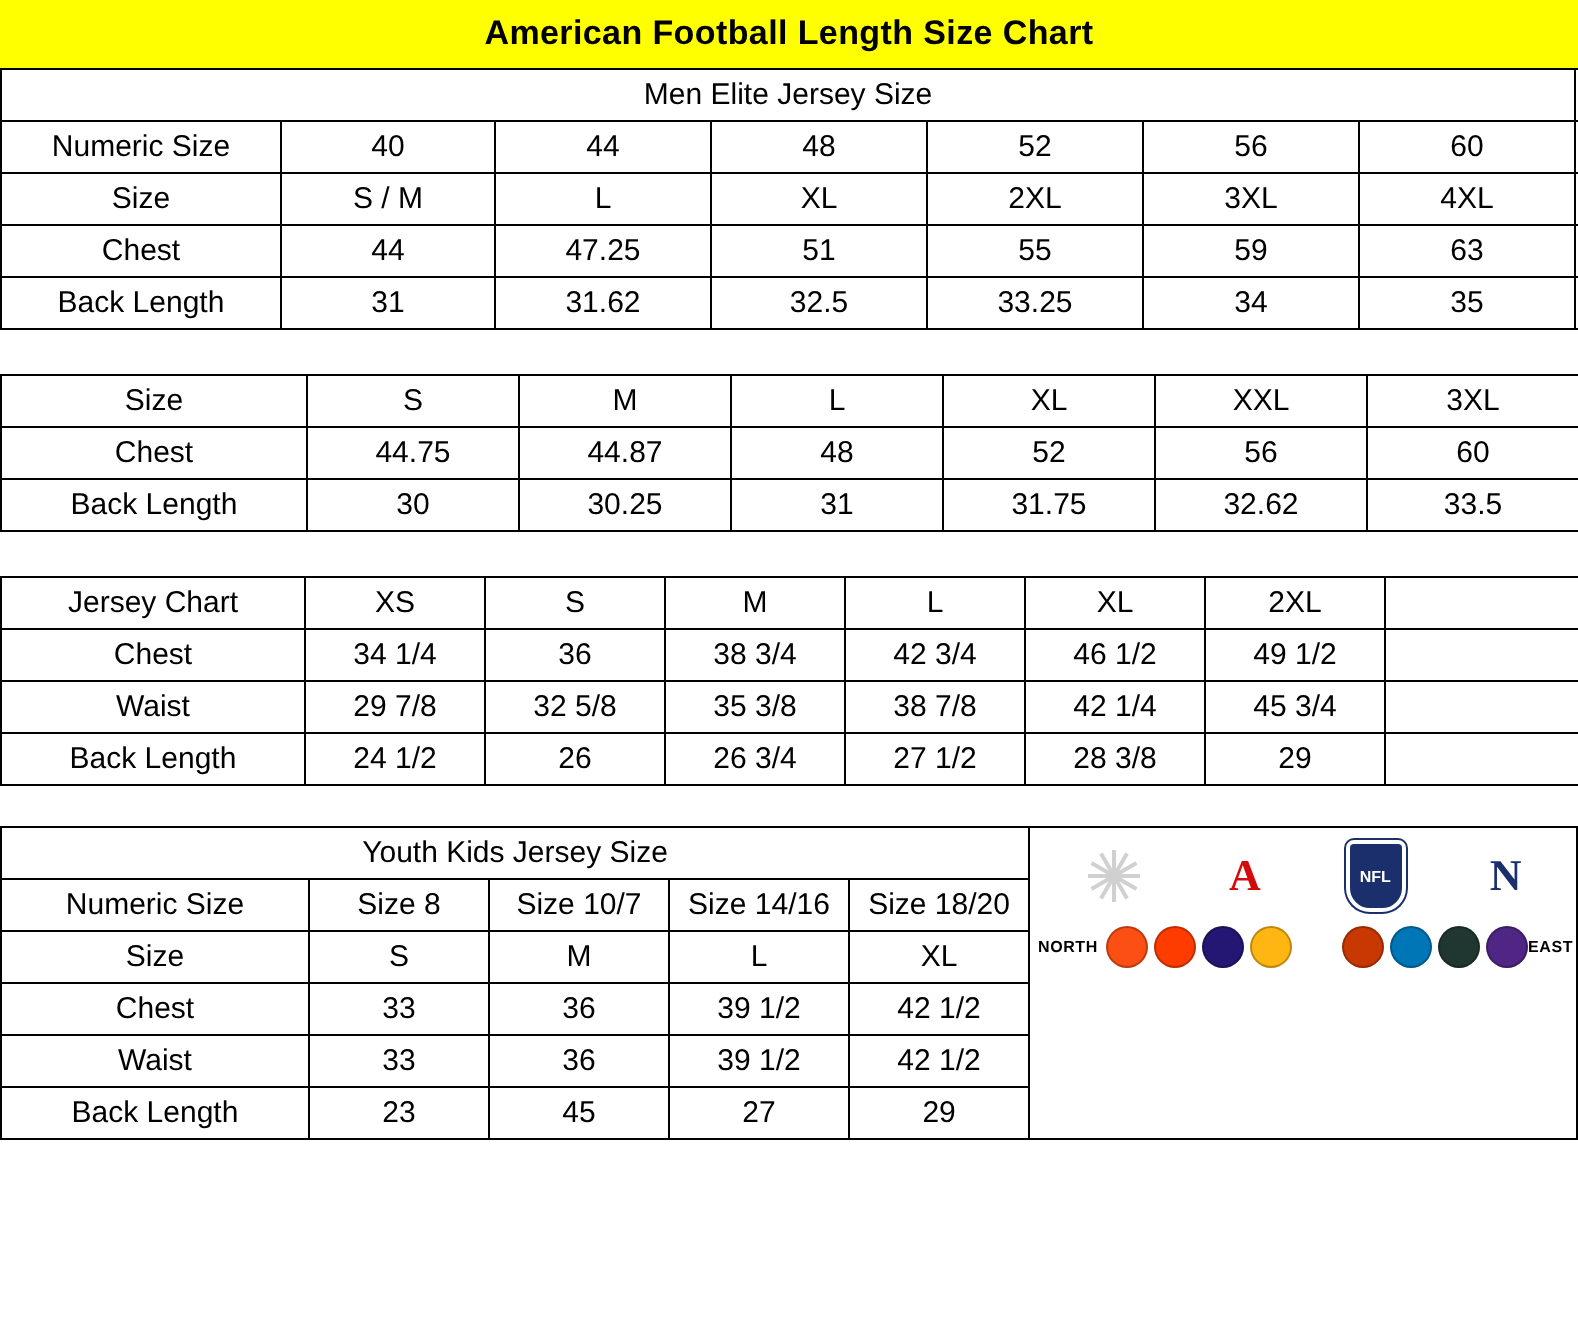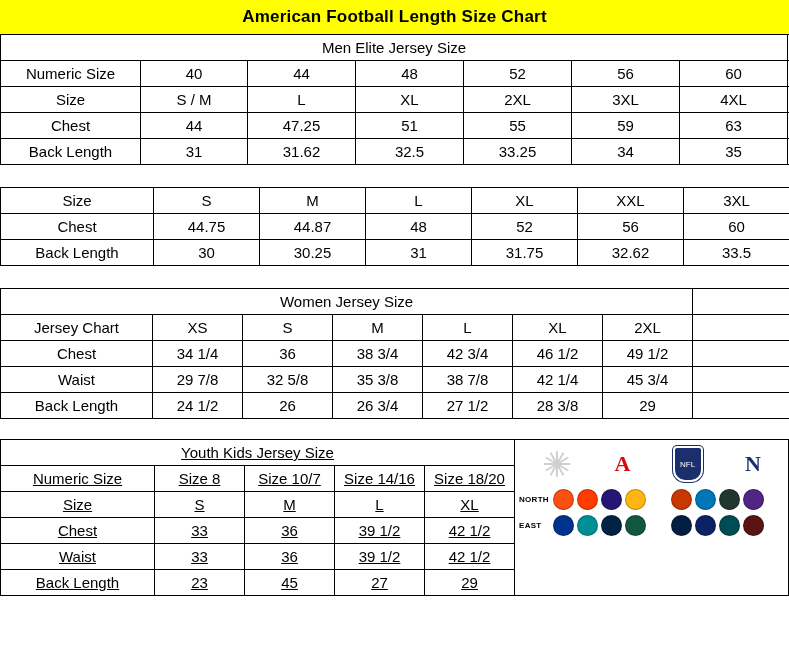--- a/index.html
+++ b/index.html
@@ -63,21 +63,21 @@
   .spacer {
     height: 22px;
     background: #ffffff;
   }
   .spacer.small { height: 20px; }
   
   .bottom {
     display: flex;
     width: 789px;
   }
-  .bottom-left { width: 514px; text-decoration: underline; }
+  .bottom-left { width: 514px; }
   .bottom-left table { width: 514px; }
   .bottom-right {
     width: 275px;
     border: 1px solid #000;
     box-sizing: border-box;
     background: #ffffff;
     position: relative;
   }
   .logo-row-top {
     display: flex;
@@ -91,30 +91,30 @@
     font-weight: bold;
     font-size: 22px;
     font-family: "Liberation Serif", serif;
   }
   .nfl-shield {
     width: 26px; height: 32px;
     background: #1a2f6b;
     border-radius: 4px 4px 12px 12px;
     color: #fff;
     font-size: 8px;
-    font-weight: normal;
+    font-weight: bold;
     display: flex;
     align-items: center;
     justify-content: center;
     border: 2px solid #fff;
     box-shadow: 0 0 0 1px #1a2f6b;
   }
   .div-grid {
     display: flex;
-    flex-direction: column;
+    flex-direction: row;
     padding: 0 2px 2px 4px;
     justify-content: space-between;
   }
   .div-row {
     display: flex;
     align-items: center;
     height: 26px;
   }
   .div-label {
     width: 34px;
@@ -269,24 +269,20 @@
       <col style="width:152px">
         <col style="width:90px">
         <col style="width:90px">
         <col style="width:90px">
       <col style="width:90px">
         <col style="width:90px">
         <col style="width:90px">
         <col style="width:97px">
     </colgroup>
     <tbody>
-        <tr>
-      <td class="section-head" colspan="7">Women Jersey Size</td>
-      <td class="nocell"></td>
-    </tr>
     <tr>
       <td>Jersey Chart</td>
       <td>XS</td>
       <td>S</td>
       <td>M</td>
       <td>L</td>
       <td>XL</td>
       <td>2XL</td>
       <td class="blank"></td>
     </tr>

